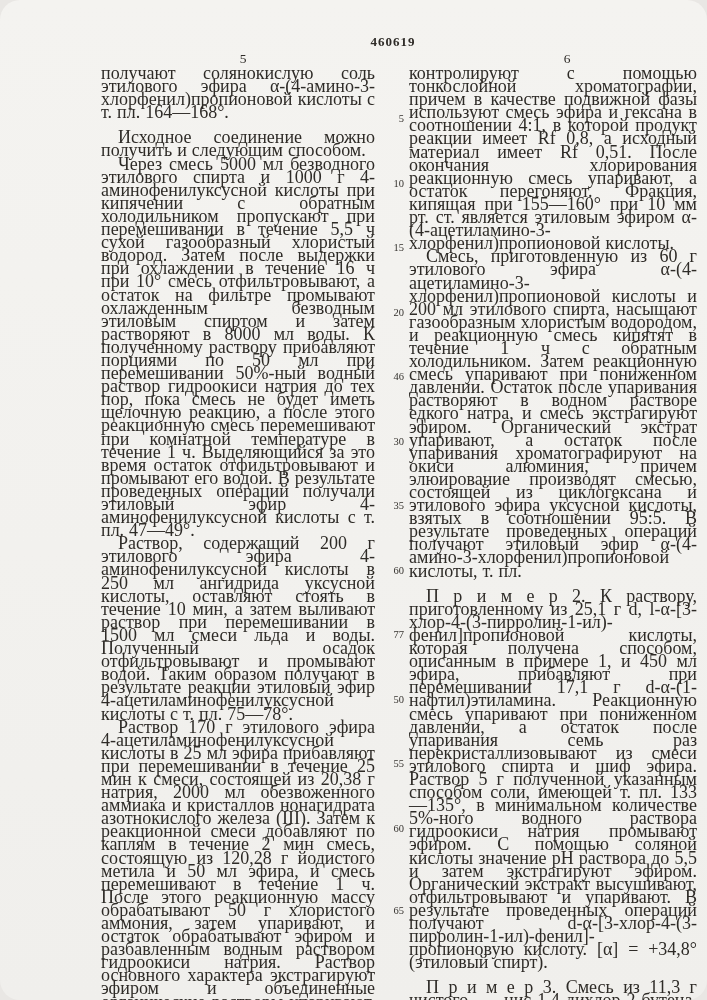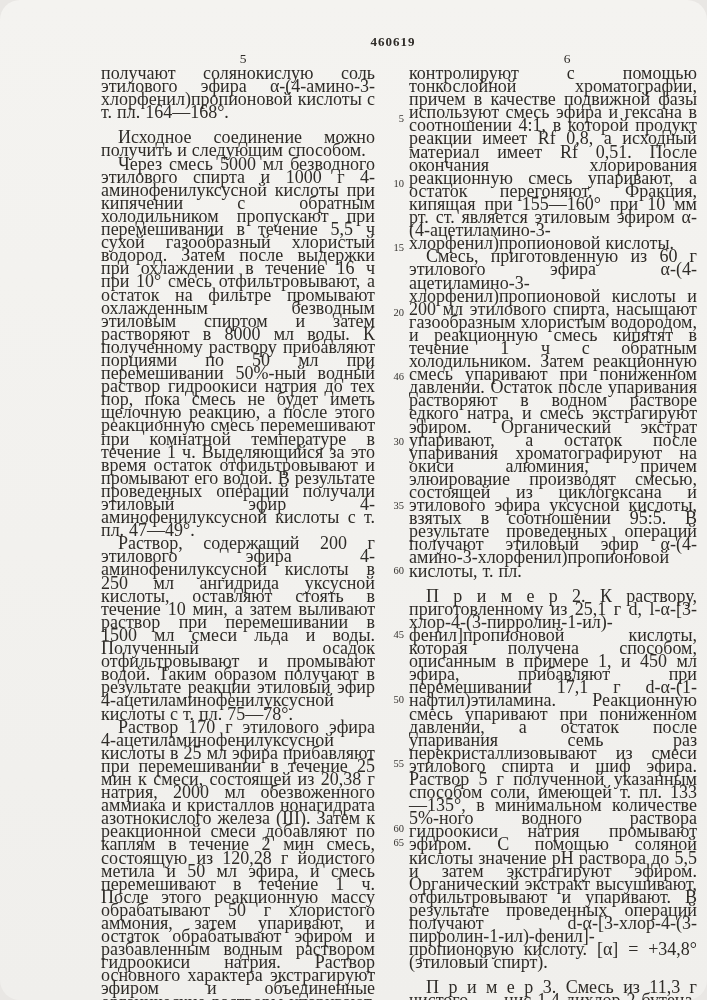--- a/index.html
+++ b/index.html
@@ -89,25 +89,25 @@
 
   <div class="gutter">
     <span class="line-no" style="top:113px">5</span>
     <span class="line-no" style="top:178px">10</span>
     <span class="line-no" style="top:242px">15</span>
     <span class="line-no" style="top:307px">20</span>
     <span class="line-no" style="top:371px">46</span>
     <span class="line-no" style="top:436px">30</span>
     <span class="line-no" style="top:500px">35</span>
     <span class="line-no" style="top:565px">60</span>
-    <span class="line-no" style="top:629px">45</span>
+    <span class="line-no" style="top:629px">77</span>
     <span class="line-no" style="top:694px">50</span>
     <span class="line-no" style="top:758px">55</span>
     <span class="line-no" style="top:823px">60</span>
-    <span class="line-no" style="top:837px">65</span>
+    <span class="line-no" style="top:905px">65</span>
   </div>
 
   <div class="column right">
     <p class="para no-indent">контролируют с помощью тонкослойной хроматографии, причем в качестве подвижной фазы используют смесь эфира и гексана в соотношении 4:1, в которой продукт реакции имеет Rf 0,8, а исходный материал имеет Rf 0,51. После окончания хлорирования реакционную смесь упаривают, а остаток перегоняют. Фракция, кипящая при 155—160° при 10 мм рт. ст. является этиловым эфиром α-(4-ацетиламино-3-хлорфенил)пропионовой кислоты.</p>
     <p class="para">Смесь, приготовленную из 60 г этилового эфира α-(4-ацетиламино-3-хлорфенил)пропионовой кислоты и 200 мл этилового спирта, насыщают газообразным хлористым водородом, и реакционную смесь кипятят в течение 1 ч с обратным холодильником. Затем реакционную смесь упаривают при пониженном давлении. Остаток после упаривания растворяют в водном растворе едкого натра, и смесь экстрагируют эфиром. Органический экстрат упаривают, а остаток после упаривания хроматографируют на окиси алюминия, причем элюирование производят смесью, состоящей из циклогексана и этилового эфира уксусной кислоты, взятых в соотношении 95:5. В результате проведенных операций получают этиловый эфир α-(4-амино-3-хлорфенил)пропионовой кислоты, т. пл.</p>
     <p class="para gap-above">П р и м е р 2. К раствору, приготовленному из 25,1 г d, l-α-[3-хлор-4-(3-пирролин-1-ил)-фенил]пропионовой кислоты, которая получена способом, описанным в примере 1, и 450 мл эфира, прибавляют при перемешивании 17,1 г d-α-(1-нафтил)этиламина. Реакционную смесь упаривают при пониженном давлении, а остаток после упаривания семь раз перекристаллизовывают из смеси этилового спирта и шиф эфира. Раствор 5 г полученной указанным способом соли, имеющей т. пл. 133—135°, в минимальном количестве 5%-ного водного раствора гидроокиси натрия промывают эфиром. С помощью соляной кислоты значение pH раствора до 5,5 и затем экстрагируют эфиром. Органический экстракт высушивают, отфильтровывают и упаривают. В результате проведенных операций получают d-α-[3-хлор-4-(3-пирролин-1-ил)-фенил]-пропионовую кислоту. [α] = +34,8° (этиловый спирт).</p>
     <p class="para gap-above">П р и м е р 3. Смесь из 11,3 г чистого цис-1,4-дихлор-2-бутена, 15,7 г этилового эфира α-(4-аминофенил)пропионовой кислоты, 100 мл диметилформамида и 10,6 г углекислого натрия кипятят с обратным холодильником в течение 5 ч при перемешивании, а затем реакционную массу выдерживают в течение 16 ч при комнатной температуре. После этого реакционную смесь отфильтровывают, фильтрат упаривают при пониженном давлении, а остаток, содержащий этиловый эфир α-[4-(3-пирролин-1-ил)-фенил]пропионовой кислоты, отвечающий формуле</p>
   </div>
 
 </div>

